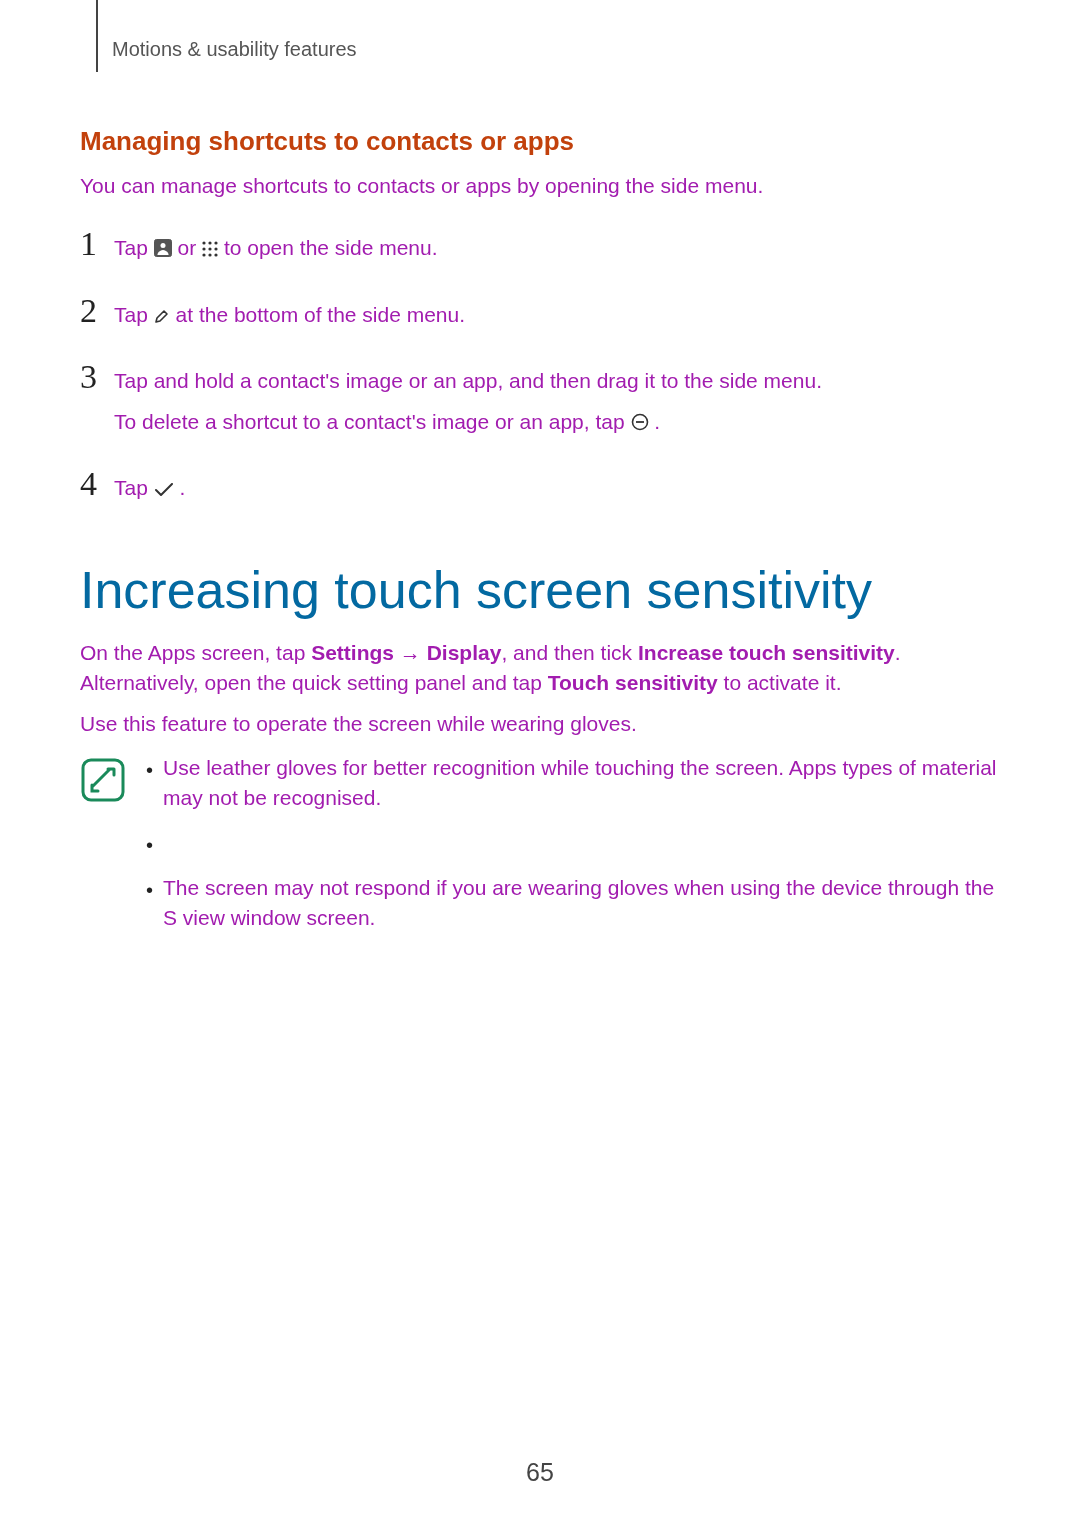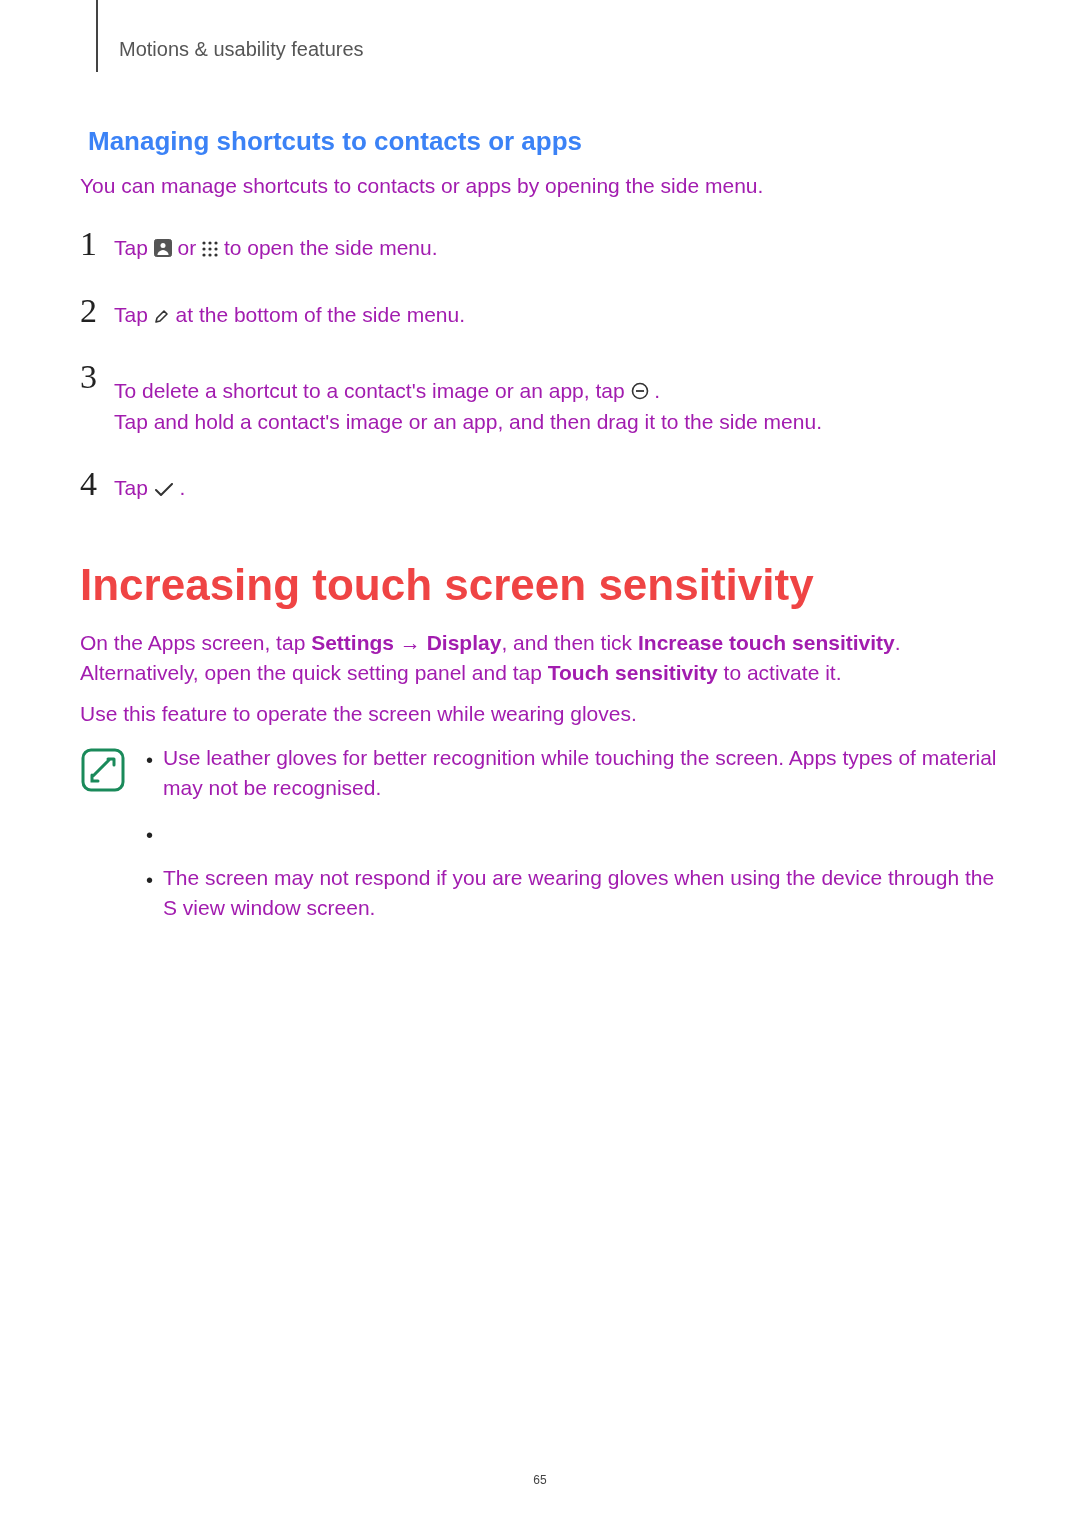--- a/index.html
+++ b/index.html
@@ -12,30 +12,30 @@
     box-sizing:border-box;
     padding:30px 80px 0 80px;
   }
   .vr{
     position:absolute;
     left:96px;top:0;height:72px;width:2px;background:#444;
   }
   .breadcrumb{
     position:absolute;
     left:112px;top:38px;
-    font-size:20px;color:#555;margin-left:7px;
+    font-size:20px;color:#555;
   }
   .content{
     padding-top:96px;
   }
   .h3{
     font-weight:700;
     font-size:26px;
-    color:#3b82f6;
-    margin:0 0 14px 8px;
+    color:#c2410c;
+    margin:0 0 14px 0;
   }
   .body{
     font-size:21px;
     line-height:1.45;
     color:#a21caf;
   }
   .steps{margin-top:26px;}
   .step{display:flex;align-items:flex-start;margin-bottom:30px;}
   .num{
     font-family:Georgia,'Times New Roman',serif;
@@ -44,23 +44,23 @@
     width:34px;
     flex:0 0 34px;
     text-align:left;
     color:#222;
     padding-top:0;
   }
   .step .body{padding-top:6px;}
   .inline-icon{display:inline-block;vertical-align:-2px;}
   .inline-icon svg{display:block;}
   .h1{
-    font-weight:700;
-    font-size:44px;
-    color:#ef4444;
+    font-weight:400;
+    font-size:52px;
+    color:#0369a1;
     margin:56px 0 18px 0;
   }
   .para{margin:0 0 10px 0;}
   .bold{font-weight:700;}
   .tip-block{
     display:flex;
     margin-top:14px;
     gap:18px;
   }
   .tip-icon{
@@ -79,21 +79,21 @@
     font-size:20px;
     line-height:1.4;
     padding-top:3px;
   }
   .page-num{
     position:absolute;
     bottom:40px;
     width:100%;
     left:0;
     text-align:center;
-    font-size:12px;
+    font-size:25px;
     color:#444;
   }
 </style>
 </head>
 <body>
 
 <div class="page">
   <div class="vr"></div>
   <div class="breadcrumb">Motions &amp; usability features</div>
 
@@ -144,31 +144,31 @@
               <path d="M2 14l1-4 7-7 3 3-7 7-4 1z M10 3l3 3" fill="none" stroke="#333" stroke-width="1.6" stroke-linejoin="round"></path>
             </svg>
           </span>
           <span> at the bottom of the side menu.</span>
         </div>
       </div>
 
       <div class="step">
         <div class="num">3</div>
         <div class="body">
+          <div>Tap and hold a contact's image or an app, and then drag it to the side menu.</div>
           <div style="margin-top:10px;">
             <span>To delete a shortcut to a contact's image or an app, tap </span>
             <span class="inline-icon">
               <svg width="18" height="18" viewBox="0 0 18 18">
                 <circle cx="9" cy="9" r="7.5" fill="none" stroke="#333" stroke-width="1.6"></circle>
                 <line x1="5" y1="9" x2="13" y2="9" stroke="#333" stroke-width="1.8"></line>
               </svg>
             </span>
             <span>.</span>
           </div>
-          <div>Tap and hold a contact's image or an app, and then drag it to the side menu.</div>
         </div>
       </div>
 
       <div class="step">
         <div class="num">4</div>
         <div class="body">
           <span>Tap </span>
           <span class="inline-icon">
             <svg width="20" height="14" viewBox="0 0 20 14">
               <path d="M2 7l5 5L18 1" fill="none" stroke="#333" stroke-width="2" stroke-linecap="round" stroke-linejoin="round"></path>

